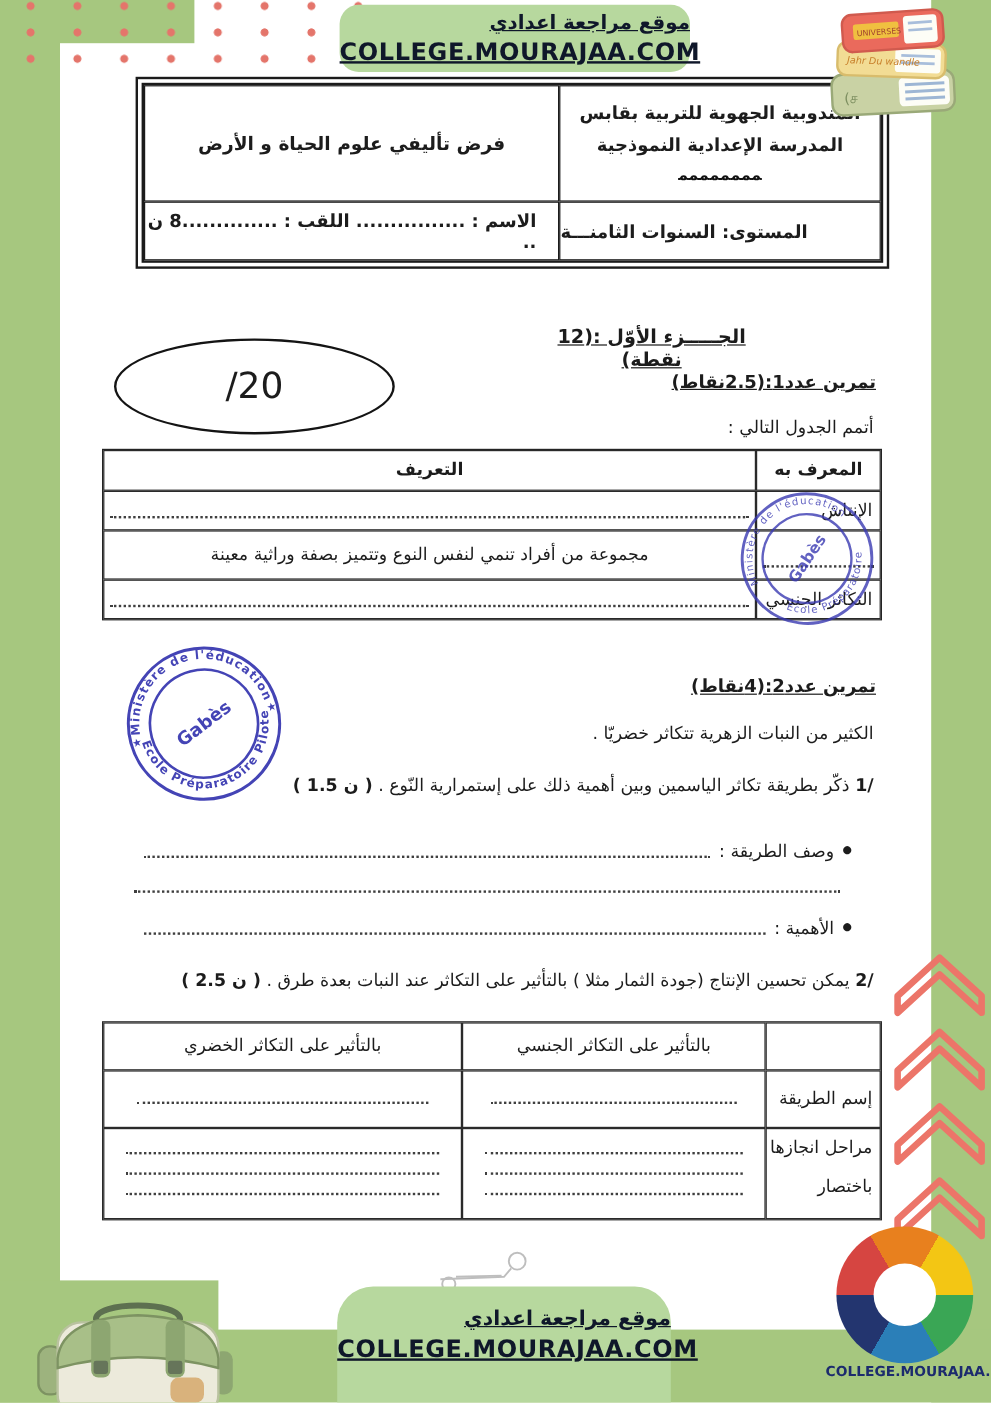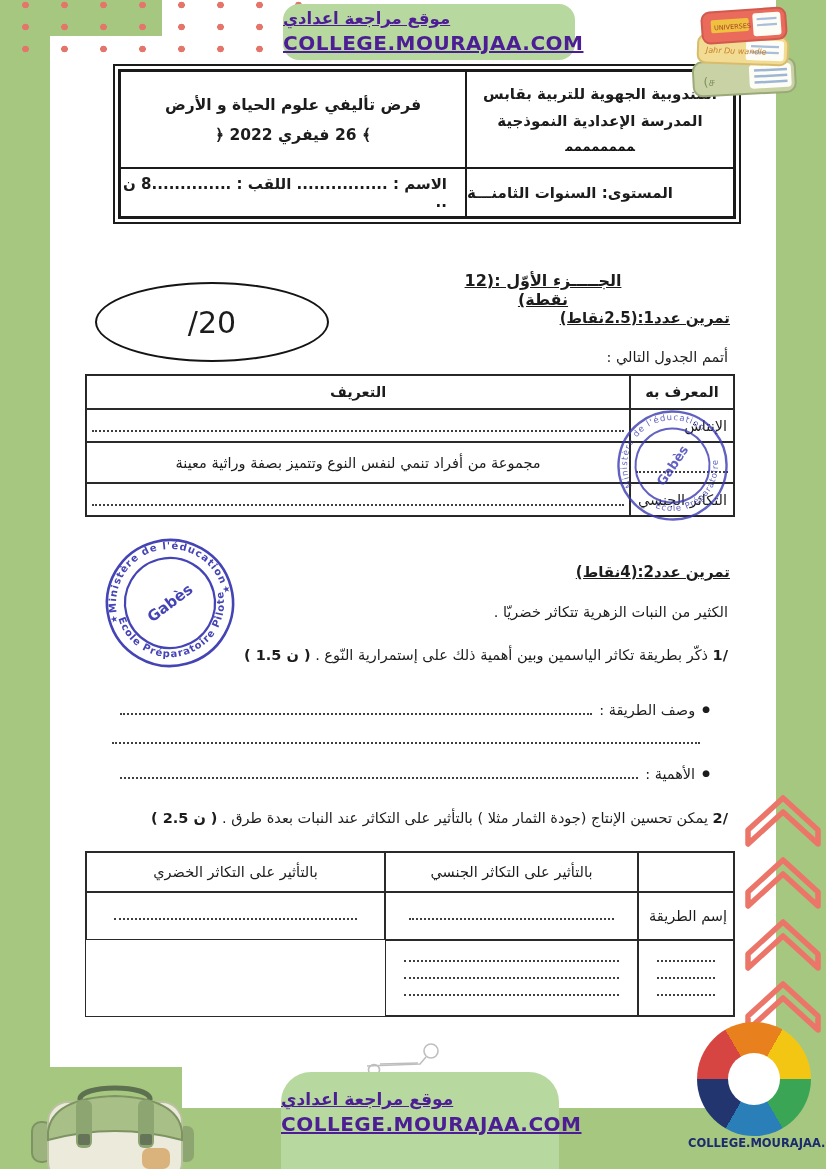--- a/index.html
+++ b/index.html
@@ -11,21 +11,21 @@
   .band-left{left:0;top:0;width:50px;height:1169px;}
   .band-topleft{left:50px;top:0;width:112px;height:36px;}
   .band-right{left:776px;top:0;width:50px;height:1169px;}
   .band-bottom{left:0;top:1108px;width:826px;height:61px;}
   .band-bottomleft{left:0;top:1067px;width:182px;height:102px;}
   .dots-pattern{position:absolute;left:0;top:0;width:314px;height:62px;z-index:2;
     background-image:radial-gradient(circle,#e4756b 3.1px,rgba(0,0,0,0) 3.6px);
     background-size:39px 22px;background-position:6px -6px;}
 
   
-  .pill{position:absolute;background:#b7d89e;color:#4c1d95;text-align:left;z-index:3;}
+  .pill{position:absolute;background:#b7d89e;color:#0f172a;text-align:right;z-index:3;}
   .pill-top{left:283px;top:4px;width:292px;height:56px;border-radius:16px;padding-top:4px;box-sizing:border-box;}
   .pill-bottom{left:281px;top:1072px;width:278px;height:97px;border-radius:30px 30px 0 0;padding-top:16px;box-sizing:border-box;}
   .pill .ar{display:block;font-weight:bold;font-size:16.5px;text-decoration:underline;line-height:1.35;}
   .pill .url{display:block;font-weight:bold;font-size:20px;letter-spacing:.5px;text-decoration:underline;line-height:1.3;}
   .pill-bottom .ar{font-size:17px;}
 
   
   .info-outer{position:absolute;left:113px;top:64px;width:618px;border:2px solid #1b1b1b;padding:3px;z-index:2;background:#fff;}
   .info-grid{display:grid;direction:rtl;grid-template-columns:268px 1fr;grid-template-rows:97px 49px;border:2px solid #1b1b1b;}
   .ic{border:1px solid #1b1b1b;font-weight:bold;font-size:15px;display:flex;flex-direction:column;justify-content:center;}
@@ -128,21 +128,20 @@
 
   <div class="info-outer">
     <div class="info-grid rtl">
       <div class="ic ic-school">
         <div>المندوبية الجهوية للتربية بقابس</div>
         <div>المدرسة الإعدادية النموذجية</div>
         <div class="orn">ﻤﻤﻤﻤﻤﻤﻤﻤ</div>
       </div>
       <div class="ic ic-exam">
         <div>فرض تأليفي  علوم الحياة و الأرض</div>
-        <div>﴾ 26 فيفري 2022 ﴿</div>
       </div>
       <div class="ic ic-level">
         <div>المستوى: السنوات الثامنـــة</div>
       </div>
       <div class="ic ic-name">
         <div>الاسم : ................ اللقب : ..............8 ن ..</div>
       </div>
     </div>
   </div>
 
@@ -237,20 +236,24 @@
     <div class="t2c t2-head">بالتأثير على التكاثر الخضري</div>
 
     <div class="t2c t2-label">إسم الطريقة</div>
     <div class="t2c t2-dots1">
         <div class="dl"></div>
       </div>
     <div class="t2c t2-dots1">
         <div class="dl"></div>
       </div>
 
+    <div class="t2c t2-label2">
+      <span>مراحل انجازها</span>
+      <span>باختصار</span>
+    </div>
     <div class="t2c t2-dots3">
         <div class="dl"></div>
         <div class="dl"></div>
         <div class="dl"></div>
       </div>
     <div class="t2c t2-dots3">
         <div class="dl"></div>
         <div class="dl"></div>
         <div class="dl"></div>
       </div>

